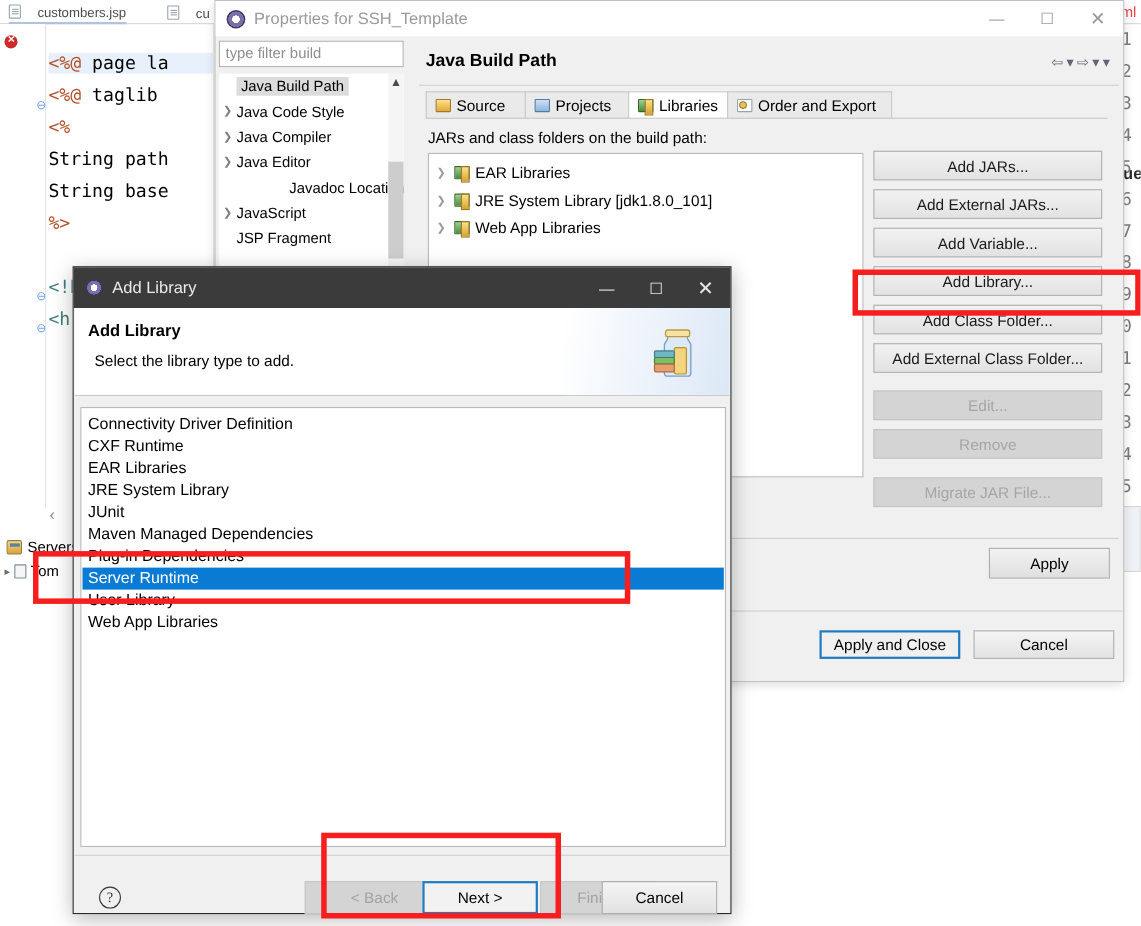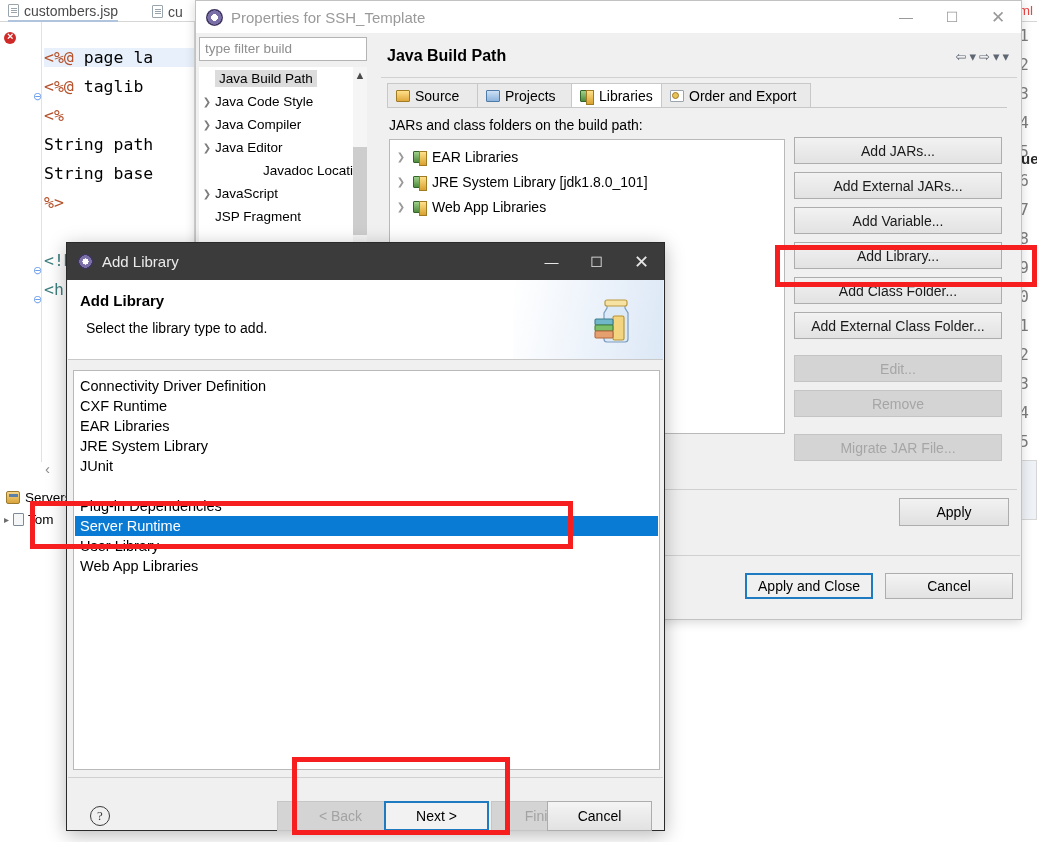--- a/index.html
+++ b/index.html
@@ -15,22 +15,22 @@
   #root { position: relative; width: 1037px; height: 842px; }
 
   
   .editor-bg { position: absolute; inset: 0; background: #ffffff; }
   .tabbar {
     position: absolute; left: 0; top: 0; width: 1037px; height: 22px;
     background: #ffffff; border-bottom: 1px solid #d6d6d6;
   }
   .etab {
     position: absolute; top: 1px; height: 21px;
-    display: flex; align-items: center; gap: 5px;
-    font-size: 14px; color: #4a4a4a;
+    display: flex; align-items: center; gap: 15px;
+    font-size: 12px; color: #4a4a4a;
   }
   .etab.t1 { left: 8px; }
   .etab.t2 { left: 152px; }
   .etab.active { border-bottom: 2px solid #b0c4de; }
   .doc-icon { width: 11px; height: 13px; background: #fff; border: 1px solid #9aa4ad; position: relative; border-radius: 1px; }
   .doc-icon:after { content: ""; position: absolute; left: 2px; top: 3px; width: 6px; height: 1px; box-shadow: 0 2px 0 #9aa4ad, 0 4px 0 #9aa4ad; background: #9aa4ad; }
   .tabtext-xml { position: absolute; right: 4px; top: 3px; font-size: 13.5px; color: #ef4444; }
 
   
   .gutter { position: absolute; left: 0; top: 22px; width: 42px; height: 440px; background: #fff; border-right: 1px solid #e2e2e2; }
@@ -408,20 +408,21 @@
         <rect x="6" y="37" width="18" height="7" rx="1.2" fill="#e6a070" stroke="#b06a3b" stroke-width="1.1"></rect>
       </svg>
     </div>
 
     <div class="al-list" id="allist">
         <div class="al-row" style="top: 5px;">Connectivity Driver Definition</div>
         <div class="al-row" style="top: 25px;">CXF Runtime</div>
         <div class="al-row" style="top: 45px;">EAR Libraries</div>
         <div class="al-row" style="top: 65px;">JRE System Library</div>
         <div class="al-row" style="top: 85px;">JUnit</div>
+        <div class="al-row" style="top: 105px;">Maven Managed Dependencies</div>
         <div class="al-row" style="top: 125px;">Plug-in Dependencies</div>
         <div class="al-row selected" style="top: 145px;">Server Runtime</div>
         <div class="al-row" style="top: 165px;">User Library</div>
         <div class="al-row" style="top: 185px;">Web App Libraries</div>
       </div>
 
     <div class="al-footer">
       <div class="help-icon">?</div>
       <div class="al-btn disabled" style="left:209px;width:127px;">&lt; Back</div>
       <div class="al-btn primary" style="left:316px;width:105px;">Next &gt;</div>

